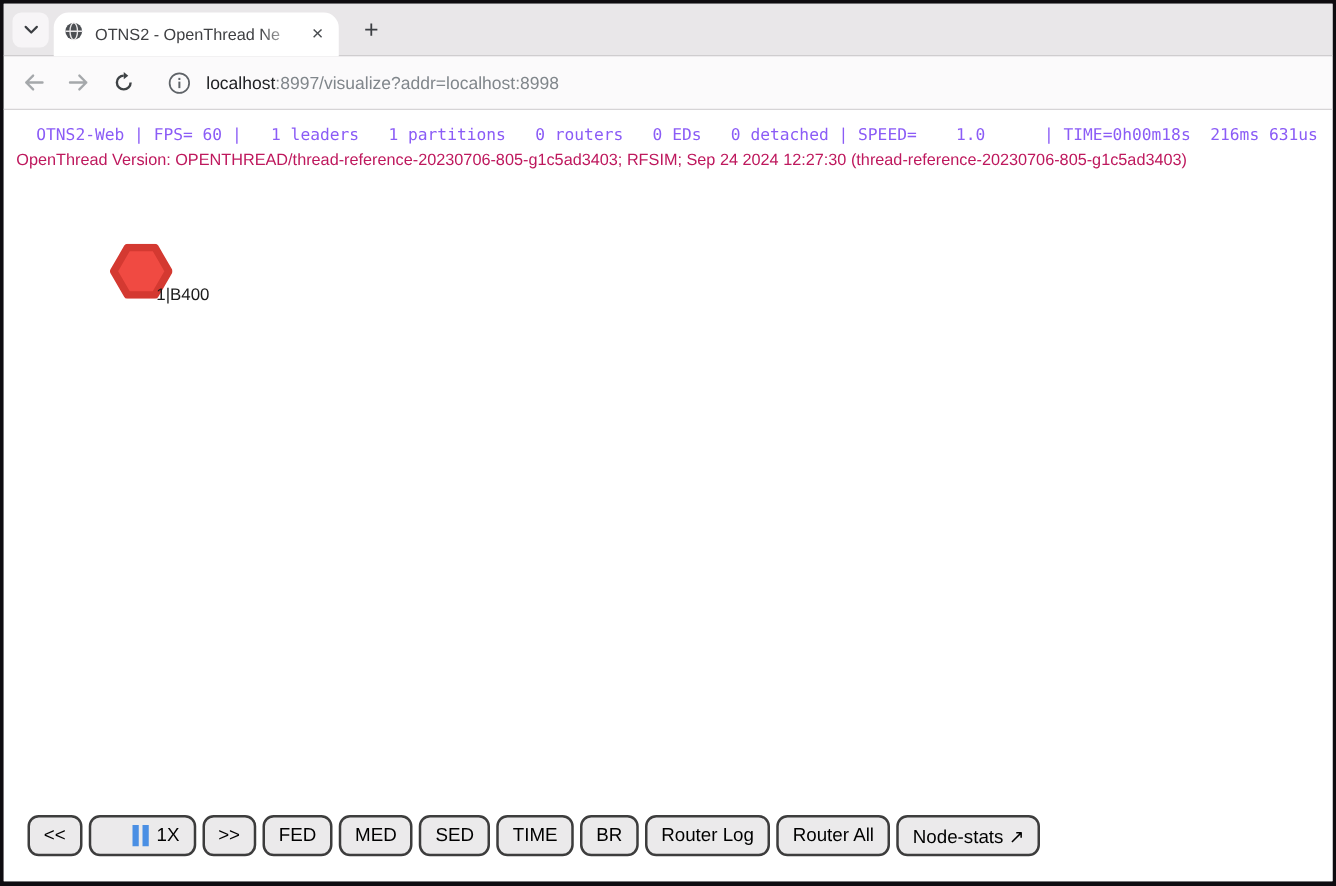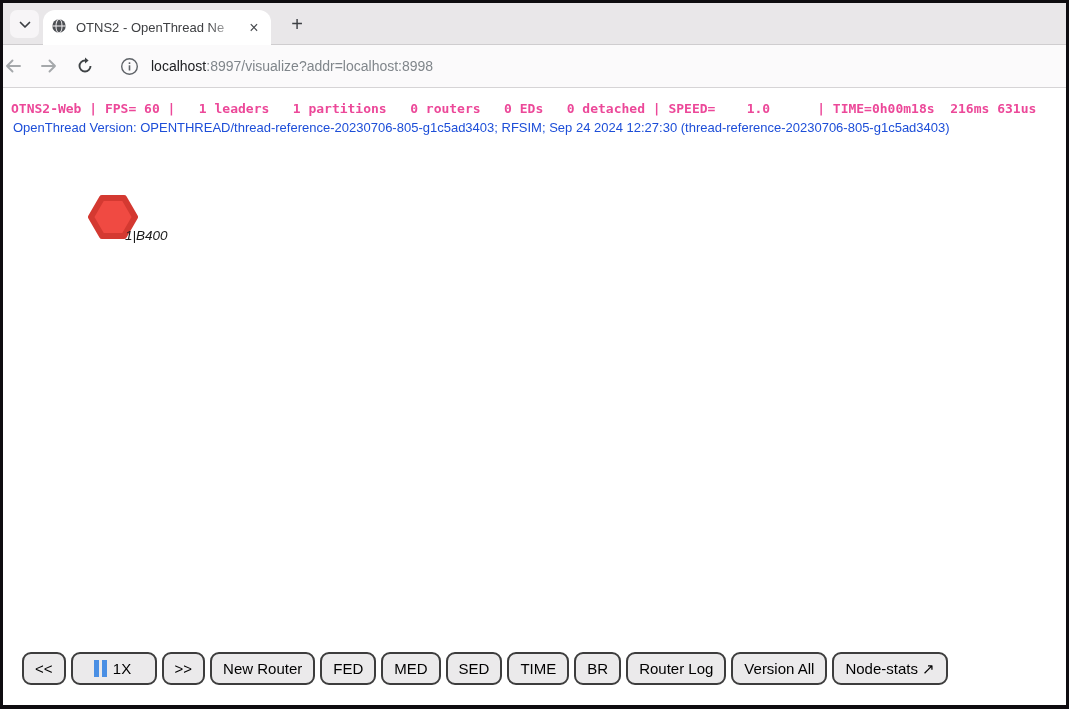--- a/index.html
+++ b/index.html
@@ -9,42 +9,42 @@
   
   .tabbar{position:relative;height:41px;background:#e9e7e9;border-bottom:1px solid #cfcdcf;}
   .tab-menu-btn{position:absolute;left:7px;top:7px;width:29px;height:28px;background:#f7f5f7;border-radius:7px;display:flex;align-items:center;justify-content:center;cursor:pointer;}
   .tab{position:absolute;left:40px;top:7px;bottom:-1px;width:228px;background:#fff;border-radius:12px 12px 0 0;display:flex;align-items:center;padding:0 8px;z-index:2;box-sizing:border-box;}
   .tab-title{flex:1;margin-left:9px;font-size:13px;color:#3f4043;white-space:nowrap;overflow:hidden;
     -webkit-mask-image:linear-gradient(90deg,#000 78%,transparent 97%);mask-image:linear-gradient(90deg,#000 78%,transparent 97%);}
   .tab-close{width:18px;height:18px;display:flex;align-items:center;justify-content:center;font-size:16px;color:#4a4d51;cursor:pointer;border-radius:50%;}
   .newtab-btn{position:absolute;left:282px;top:9px;width:24px;height:24px;display:flex;align-items:center;justify-content:center;font-size:20px;font-weight:400;color:#3c3f43;cursor:pointer;border-radius:50%;}
 
   
-  .navbar{height:42px;background:#fbfafb;border-bottom:1px solid #d6d4d6;display:flex;align-items:center;box-sizing:content-box;}
+  .navbar{height:42px;background:#fbfafb;border-bottom:1px solid #d6d4d6;display:flex;align-items:center;padding-left:14px;box-sizing:content-box;}
   .nav-icon{width:20px;height:20px;margin-right:16px;display:flex;align-items:center;justify-content:center;cursor:pointer;}
   .omnibox{display:flex;align-items:center;margin-left:8px;}
   .info-btn{width:20px;height:20px;display:flex;align-items:center;justify-content:center;cursor:pointer;}
   .url-text{margin-left:12px;font-size:14px;white-space:nowrap;cursor:text;}
   .url-host{color:#202124;}
   .url-rest{color:#80868b;}
 
   
   .content{position:relative;height:617px;background:#fff;overflow:hidden;}
-  .status-line1{position:absolute;left:8px;top:13px;font-family:"DejaVu Sans Mono",monospace;font-size:13px;font-weight:bold;color:#ec4899;white-space:pre;}
-  .version-line{position:absolute;left:10px;top:32px;font-size:13px;color:#1d4ed8;white-space:pre;}
+  .status-line1{position:absolute;left:26px;top:13px;font-family:"DejaVu Sans Mono",monospace;font-size:13px;font-weight:normal;color:#8b5cf6;white-space:pre;}
+  .version-line{position:absolute;left:10px;top:32px;font-size:13px;color:#be185d;white-space:pre;}
 
   .node{position:absolute;left:85px;top:107px;width:50px;height:44px;cursor:pointer;}
-  .node-label{position:absolute;left:37px;top:33px;font-size:13.5px;color:#1b1b1b;white-space:nowrap;font-style:italic;}
+  .node-label{position:absolute;left:37px;top:33px;font-size:13.5px;color:#1b1b1b;white-space:nowrap;}
 
   
   .toolbar{position:absolute;left:19px;bottom:20px;display:flex;gap:5px;}
   .tbtn{height:33px;box-sizing:border-box;background:#ebeaeb;border:2px solid #3d3d3d;border-radius:9px;
     display:flex;align-items:center;justify-content:center;padding:0 11px;font-family:"Liberation Sans",sans-serif;
     font-size:15px;color:#000;cursor:pointer;white-space:nowrap;}
-  .tbtn.speed-btn{width:86px;justify-content:center;padding-left:9px;}
+  .tbtn.speed-btn{width:86px;justify-content:flex-end;padding-left:9px;}
   .pause-icon{display:inline-flex;margin-right:6px;}
   .pause-icon i{display:inline-block;width:5px;height:17px;background:#4a8fe4;}
   .pause-icon i + i{margin-left:3px;}
 </style>
 <title>OTNS2 - OpenThread Ne</title></head>
 <body>
 
 <div class="window">
 
   <div class="tabbar">
@@ -119,42 +119,39 @@
           <span class="pause-icon">
             <i style="background: rgb(74, 143, 228);"></i>
             <i style="background: rgb(74, 143, 228);"></i>
           </span>
           <span>1X</span>
         </button>
         <button class="tbtn">
           <span>&gt;&gt;</span>
         </button>
         <button class="tbtn">
-          <span>New Router</span>
-        </button>
-        <button class="tbtn">
           <span>FED</span>
         </button>
         <button class="tbtn">
           <span>MED</span>
         </button>
         <button class="tbtn">
           <span>SED</span>
         </button>
         <button class="tbtn">
           <span>TIME</span>
         </button>
         <button class="tbtn">
           <span>BR</span>
         </button>
         <button class="tbtn">
           <span>Router Log</span>
         </button>
         <button class="tbtn">
-          <span>Version All</span>
+          <span>Router All</span>
         </button>
         <button class="tbtn">
           <span>Node-stats ↗</span>
         </button>
       </div>
   </div>
 
 </div>
 
 </body></html>

